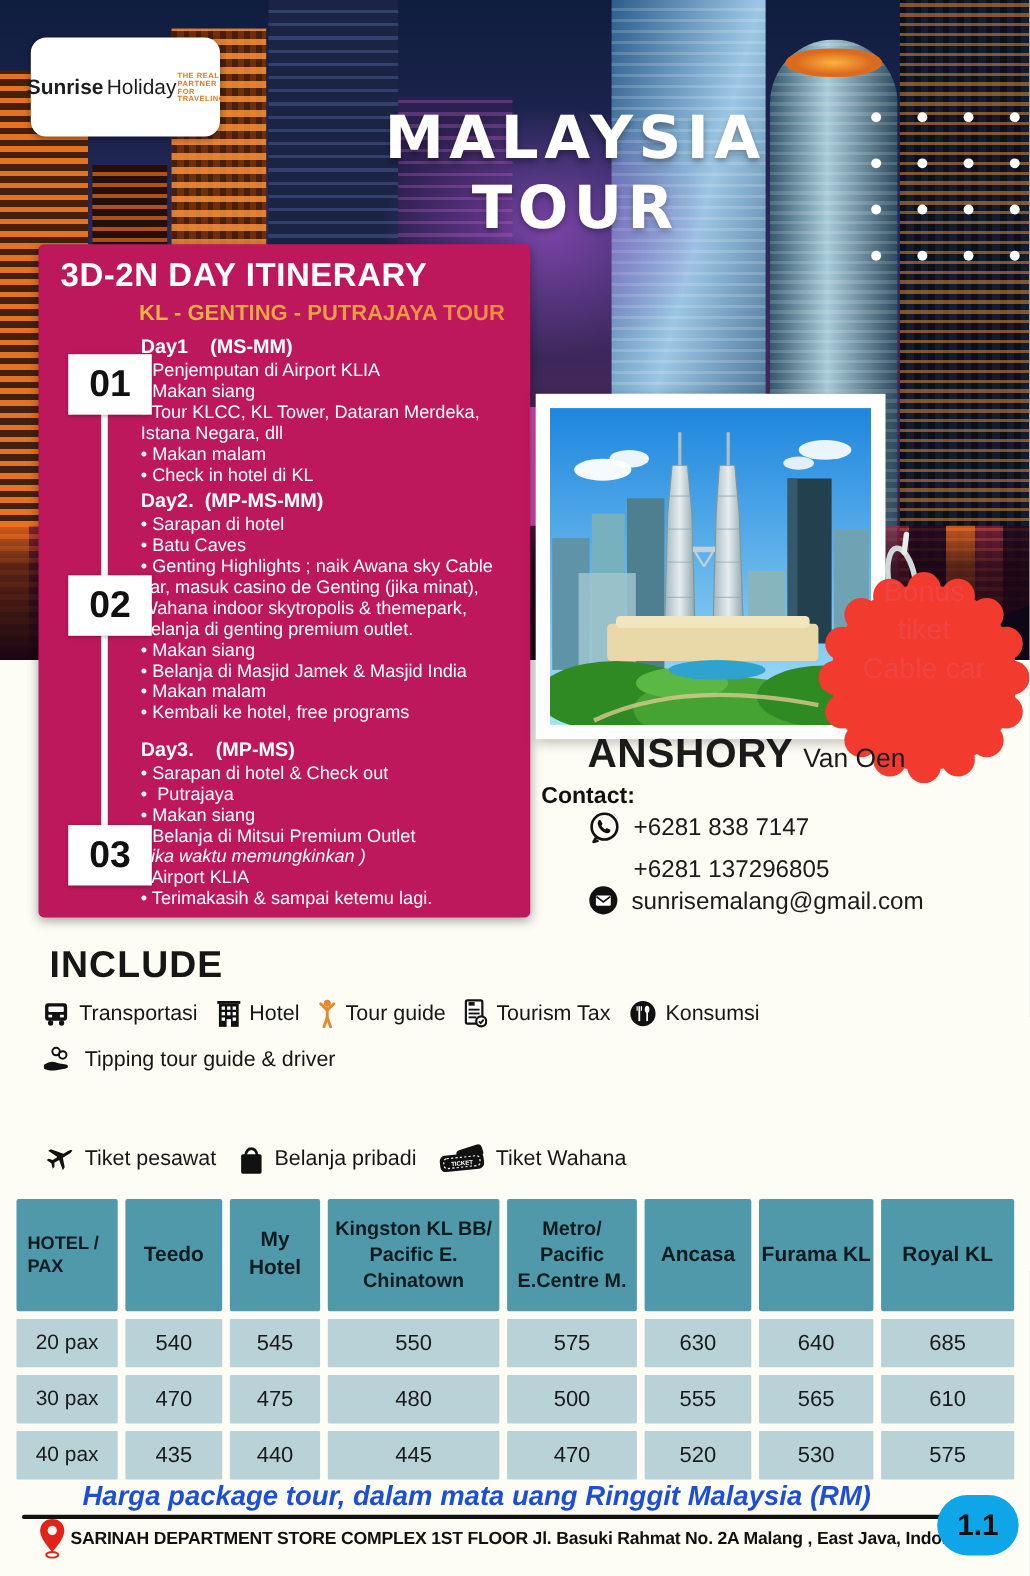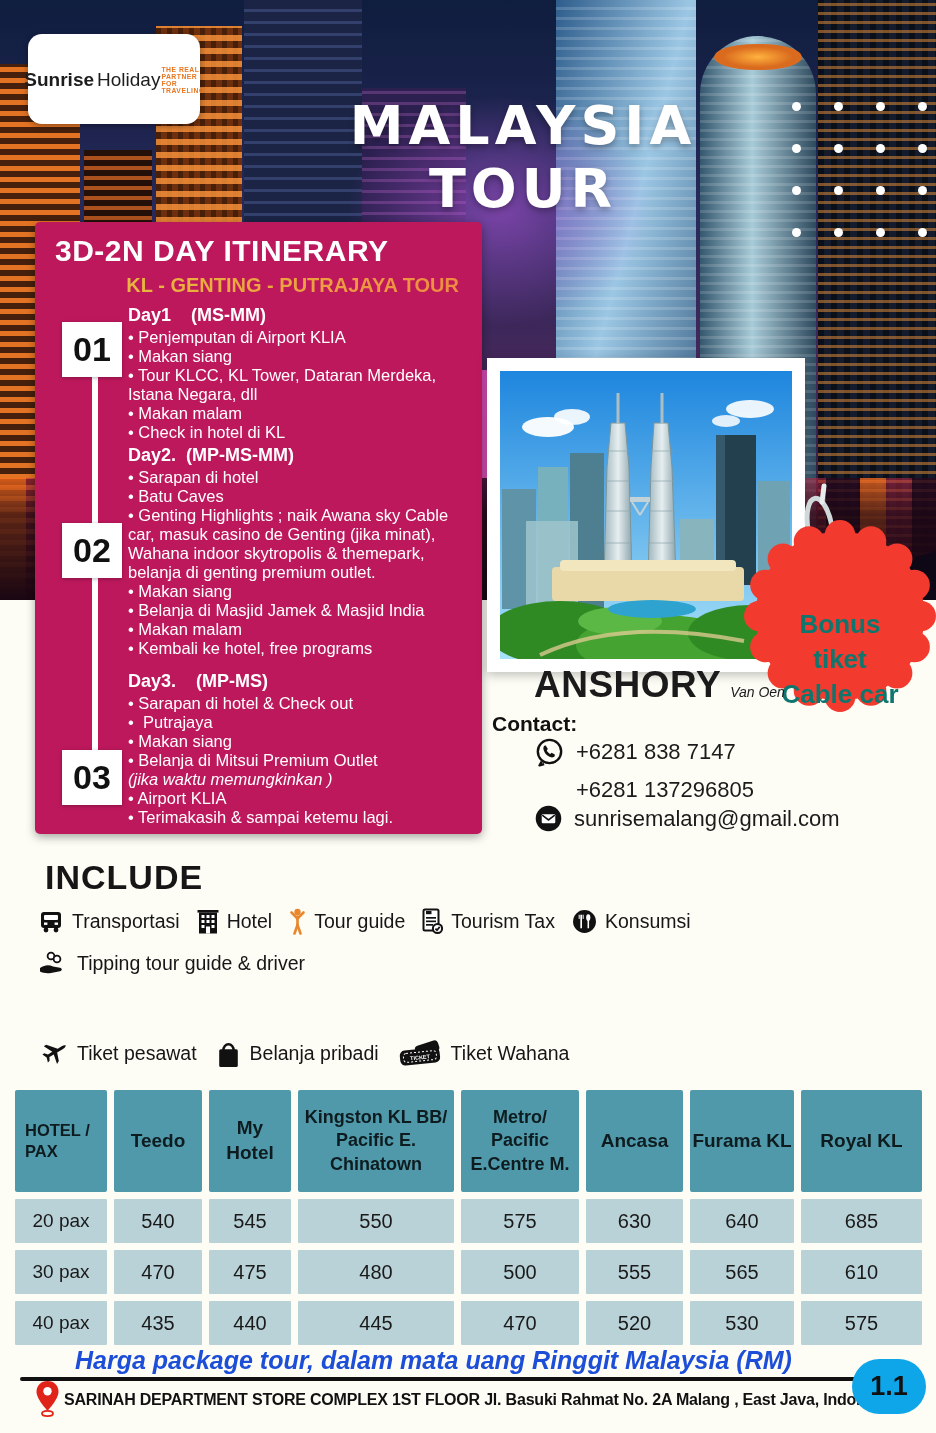--- a/index.html
+++ b/index.html
@@ -58,44 +58,44 @@
   .tagline{font-size:6.8px;color:#e87722;font-weight:700;letter-spacing:.5px;margin-top:2px}
 
   
   .panel{left:35px;top:222px;width:447px;height:612px;background:#be185d;border-radius:5px;
       box-shadow:0 3px 10px rgba(0,0,0,.35)}
   .panel-title{left:20px;top:12px;font-size:30px;font-weight:800;color:#fff;letter-spacing:.5px}
   .panel-sub{left:0;top:52px;width:424px;text-align:right;font-size:20px;font-weight:800;
       color:#e9a93c;background:linear-gradient(90deg,#e7c33f,#ee8c42);
       -webkit-background-clip:text;background-clip:text;-webkit-text-fill-color:transparent}
   .vline{left:57px;top:153px;width:6px;height:377px;background:#fff}
-  .numbox{left:27px;width:60px;height:55px;background:#fff;display:flex;align-items:center;
+  .numbox{left:27px;width:76px;height:55px;background:#fff;display:flex;align-items:center;
       justify-content:center;font-size:34px;font-weight:800;color:#111;box-shadow:0 1px 4px rgba(0,0,0,.3)}
   .n1{top:100px}.n2{top:301px}.n3{top:528px}
   .day{left:93px;width:348px;color:#fff;font-size:16.5px;line-height:19px}
   .d1{top:84px}.d2{top:224px}.d3{top:450px}
   .day-h{font-weight:700;font-size:18px;white-space:pre-wrap;margin-bottom:3px}
   .day-l{white-space:pre-wrap}
   .day-l.em{font-style:italic}
 
   
   .photo{left:487px;top:358px;width:318px;height:314px;background:#fff;padding:13px;
       box-shadow:0 3px 10px rgba(0,0,0,.25)}
   .photo svg{display:block;width:292px;height:288px}
 
   
   .tagstring{left:796px;top:482px}
   .badge{left:744px;top:520px;width:192px;height:192px}
   .badge svg{position:absolute;inset:0;width:192px;height:192px}
   .badge-text{position:absolute;inset:0;display:flex;flex-direction:column;align-items:center;
-      justify-content:flex-end;color:#0f766e;font-size:26px;line-height:35px;font-weight:700;text-align:center}
+      justify-content:flex-start;color:#ef4444;font-size:26px;line-height:35px;font-weight:400;text-align:center}
 
   
   .anshory{left:534px;top:664px;font-size:37px;font-weight:800;letter-spacing:.5px;color:#1b1b1b}
-  .anshory .subname{font-size:14px;font-weight:500;font-style:italic;letter-spacing:0;margin-left:9px}
+  .anshory .subname{font-size:24px;font-weight:500;letter-spacing:0;margin-left:9px}
   .contact-label{left:492px;top:712px;font-size:21px;font-weight:800}
   .crow{display:flex;align-items:center;gap:11px;font-size:22px;color:#1b1b1b}
   .crow1{left:534px;top:736px}
   .crow2{left:576px;top:777px;font-size:22px;color:#1b1b1b}
   .crow3{left:534px;top:804px}
 
   
   .sec-title{font-size:34px;font-weight:800;letter-spacing:1px;color:#161616}
   .t-inc{left:45px;top:858px}
   .t-exc{left:45px;top:998px}

